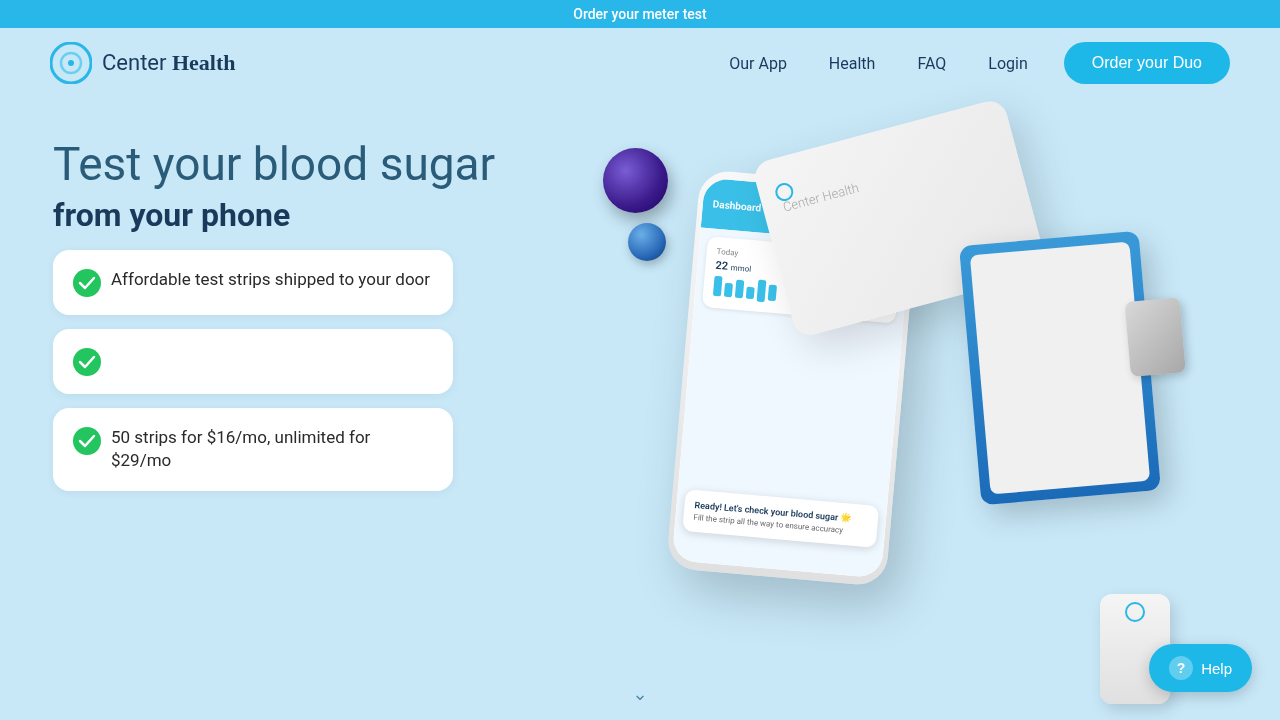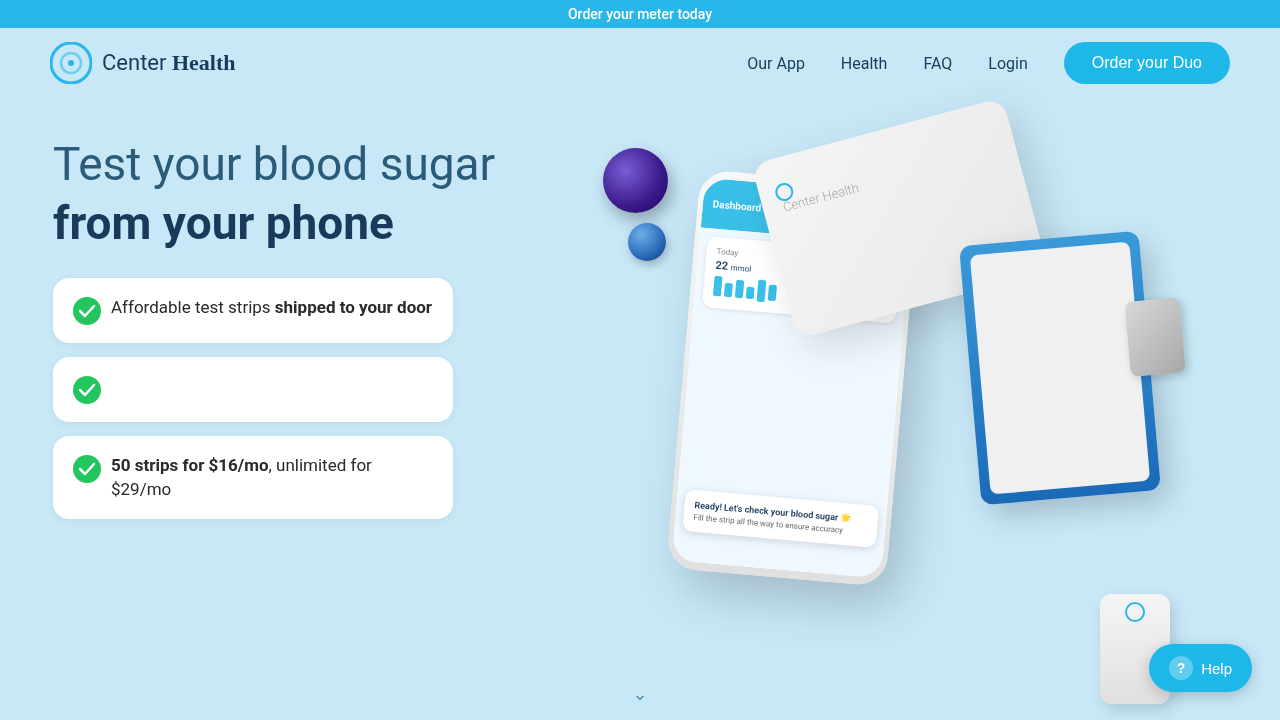--- a/index.html
+++ b/index.html
@@ -51,20 +51,21 @@
     .nav-links {
       display: flex;
       align-items: center;
       gap: 36px;
     }
     .nav-link {
       color: #1a3a5c;
       font-size: 16px;
       text-decoration: none;
       cursor: pointer;
+      margin-left: 6px;
     }
     .nav-cta {
       background: #1db8e8;
       color: white;
       border: none;
       border-radius: 30px;
       padding: 12px 28px;
       font-size: 16px;
       font-weight: 500;
       cursor: pointer;
@@ -86,25 +87,25 @@
       z-index: 2;
     }
     .hero-title {
       font-size: 46px;
       color: #2a5c7a;
       font-weight: 400;
       line-height: 1.15;
       margin-bottom: 6px;
     }
     .hero-title-bold {
-      font-size: 46px;
+      font-size: 32px;
       color: #1a3a5c;
       font-weight: 700;
       line-height: 1.15;
-      margin-bottom: 28px;
+      margin-bottom: 16px;
     }
 
     
     .feature-card {
       background: white;
       border-radius: 16px;
       padding: 18px 20px;
       margin-bottom: 14px;
       display: flex;
       align-items: flex-start;
@@ -117,21 +118,21 @@
       height: 28px;
       flex-shrink: 0;
       margin-top: 1px;
     }
     .feature-text {
       font-size: 17px;
       color: #2a2a2a;
       line-height: 1.4;
     }
     .feature-text strong {
-      font-weight: 700;
+      font-weight: 400;
     }
 
     
     .hero-cta {
       background: #1db8e8;
       color: white;
       border: none;
       border-radius: 40px;
       padding: 18px 40px;
       font-size: 18px;
@@ -328,21 +329,21 @@
       left: 50%;
       transform: translateX(-50%);
       color: #4a8aaa;
       font-size: 18px;
     }
   </style>
 </head>
 <body>
 
 <div class="top-banner">
-  <span>Order your meter today</span>
+  <span>Order your meter test</span>
 </div>
 
 <nav>
   <div class="logo">
     <svg class="logo-icon" viewBox="0 0 42 42" fill="none" xmlns="http://www.w3.org/2000/svg">
       <circle cx="21" cy="21" r="20" stroke="#29b6e8" stroke-width="3" fill="none"></circle>
       <circle cx="21" cy="21" r="10" stroke="#6ad0f0" stroke-width="2.5" fill="none"></circle>
       <circle cx="21" cy="21" r="3" fill="#29b6e8"></circle>
     </svg>
     <span class="logo-text">Center <strong>Health</strong></span>

